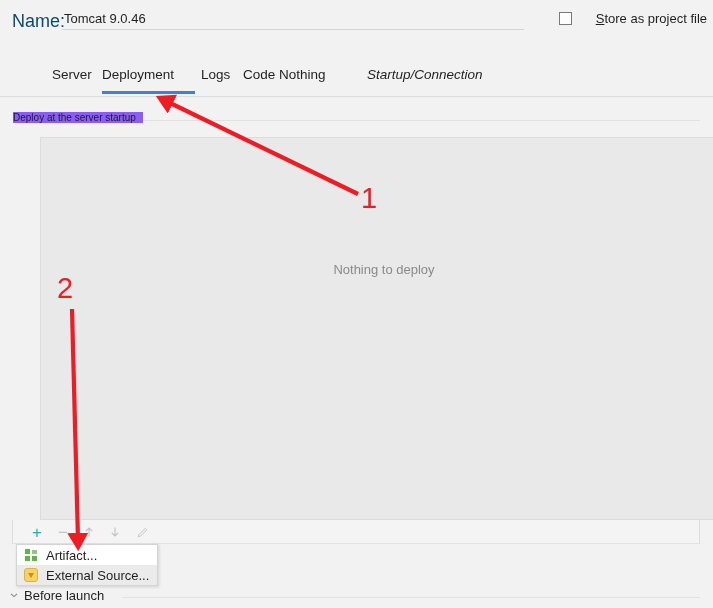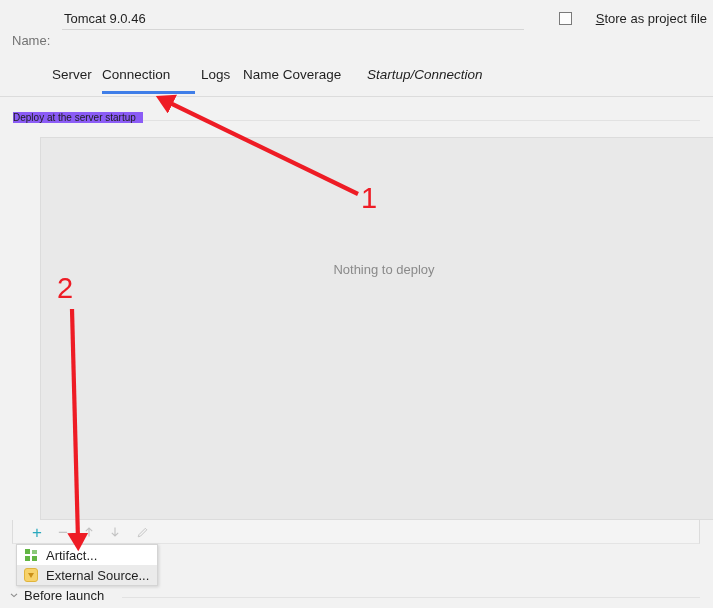--- a/index.html
+++ b/index.html
@@ -20,23 +20,22 @@
 
   
   .name-row {
     position: absolute;
     left: 0; top: 0;
     width: 713px; height: 40px;
   }
   .name-label {
     position: absolute;
     left: 12px; top: 11px;
-    font-size: 13px;
-    color: #737373;
-    margin-top: 22px;
+    font-size: 18px;
+    color: #0c4a6e;
   }
   .name-field {
     position: absolute;
     left: 62px; top: 8px;
     width: 462px; height: 22px;
     border: none;
     border-bottom: 1px solid #d6d6d6;
     background: transparent;
     font-family: "Liberation Sans", sans-serif;
     font-size: 13px;
@@ -273,23 +272,23 @@
   <span class="name-label">Name:</span>
   <input class="name-field" type="text" value="Tomcat 9.0.46" style="">
   <div class="store-box">
     <span class="cb"></span>
     <span class="store-label"><span class="mn">S</span><span>tore as project file</span></span>
   </div>
 </div>
 
 <div class="tabbar">
   <div class="tab" style="left:12px;width:45px;">Server</div>
-  <div class="tab active" style="left:62px;width:93px;">Connection</div>
+  <div class="tab active" style="left:62px;width:93px;">Deployment</div>
   <div class="tab" style="left:161px;width:35px;">Logs</div>
-  <div class="tab" style="left:203px;width:117px;">Name Coverage</div>
+  <div class="tab" style="left:203px;width:117px;">Code Nothing</div>
   <div class="tab" style="left:327px;width:143px;font-style:italic;">Startup/Connection</div>
 </div>
 <div class="tab-sep"></div>
 
 <div class="deploy-rule"></div>
 <div class="deploy-label">Deploy at the server startup</div>
 
 <div class="deploy-panel">
   <div class="empty-text">Nothing to deploy</div>
 </div>

